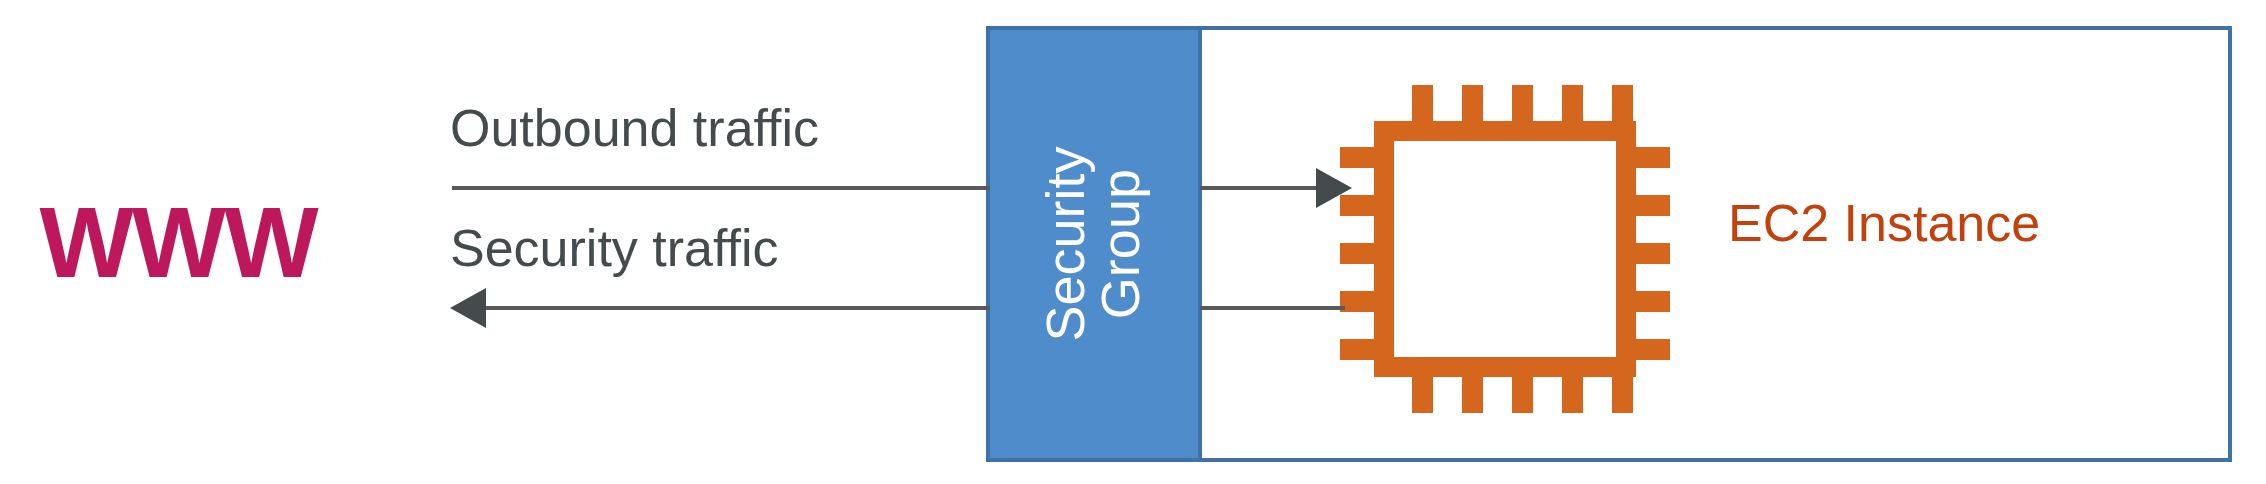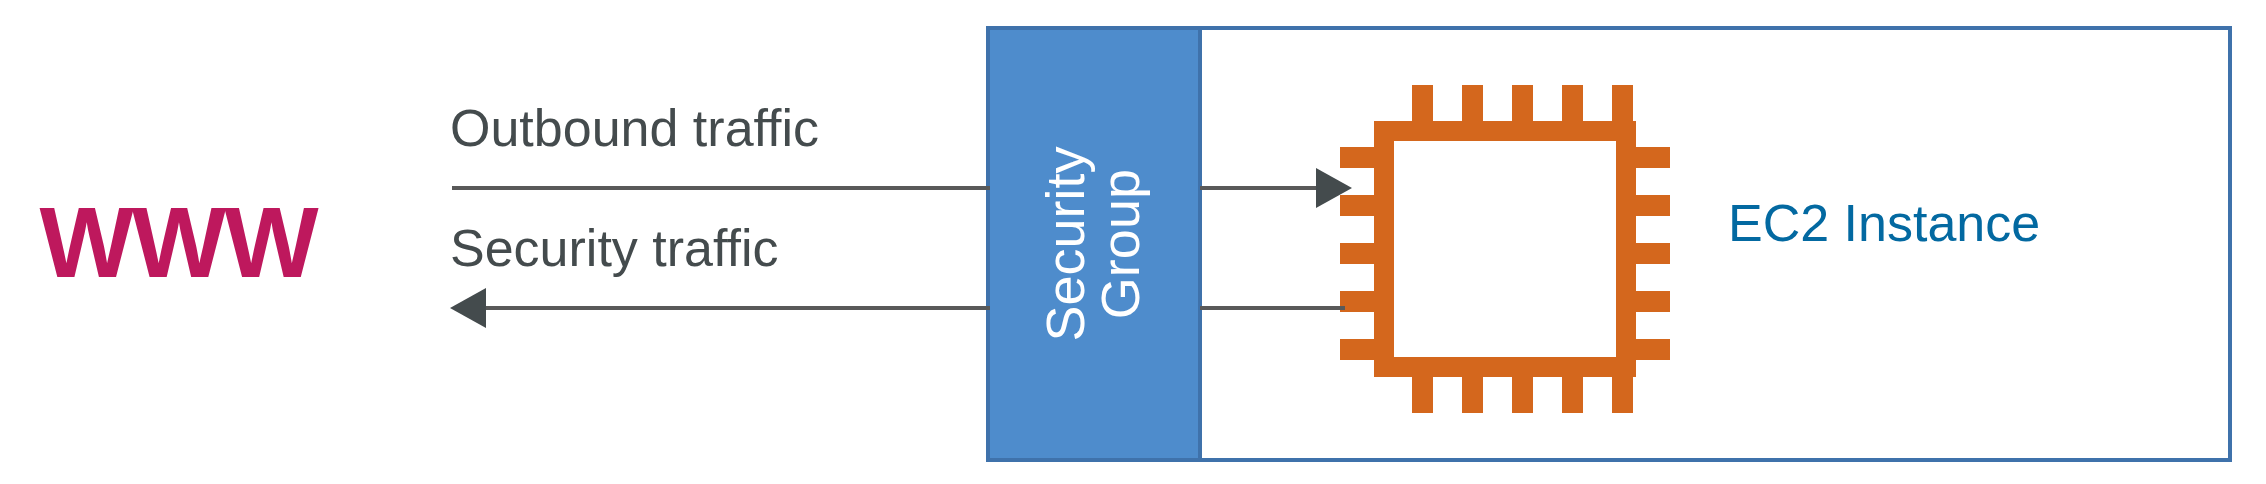--- a/index.html
+++ b/index.html
@@ -98,21 +98,21 @@
     width: 330px;
     height: 328px;
   }
 
   
   #ec2-instance-label {
     position: absolute;
     left: 1728px;
     top: 197px;
     font-size: 52px;
-    color: #0369a1;
+    color: #c2410c;
     white-space: nowrap;
     line-height: 1;
   }
 </style>
 </head>
 <body>
 
 <div id="canvas">
 
   <div id="www-label">WWW</div>

